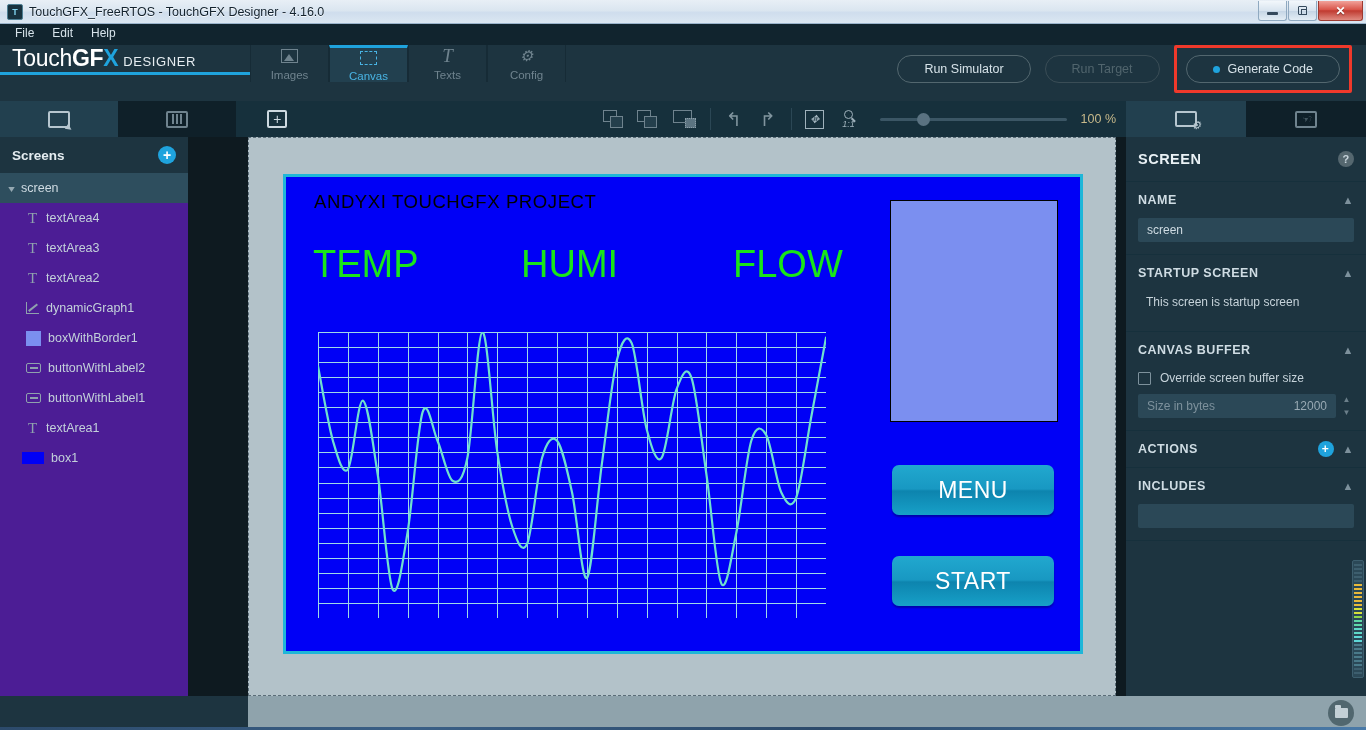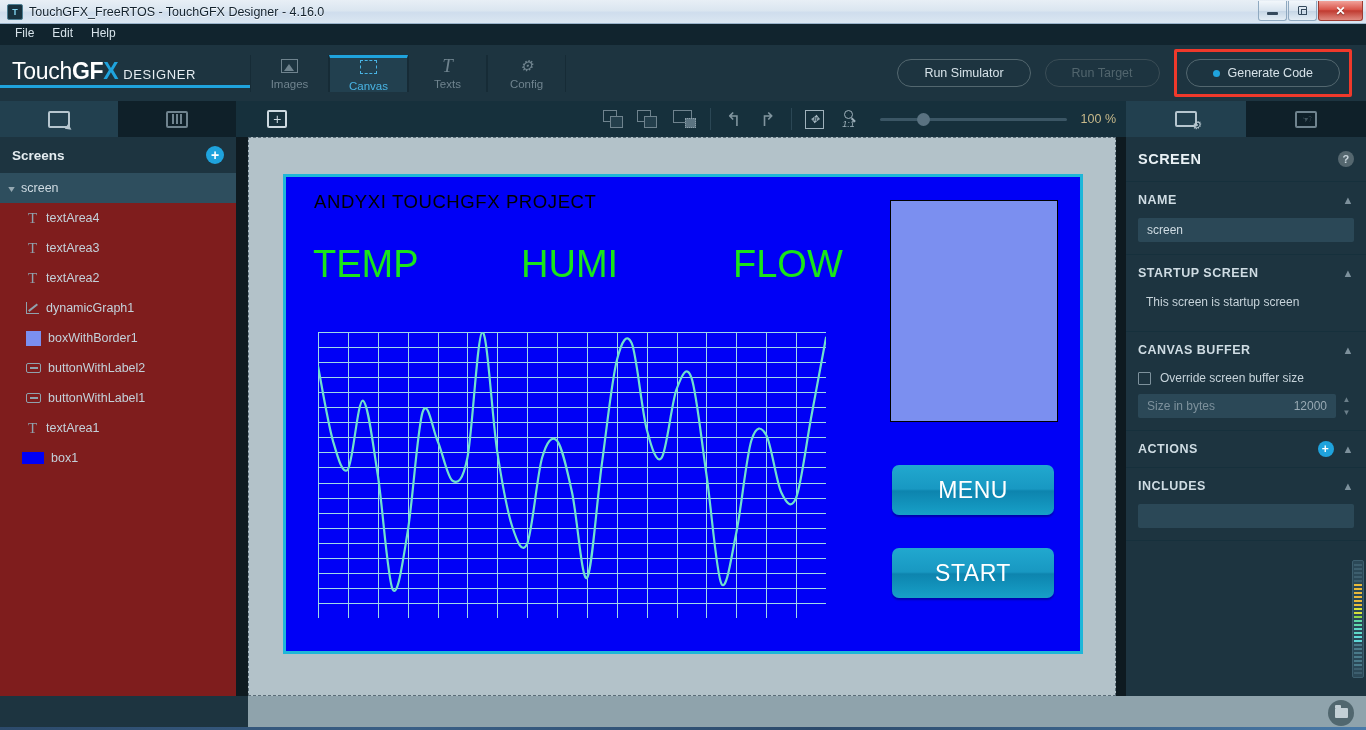--- a/index.html
+++ b/index.html
@@ -67,21 +67,21 @@
     position:absolute;left:0;top:24px;width:1366px;height:21px;
     background:#11242e;display:flex;align-items:flex-start;padding-left:6px;
   }
   #menubar .mi{
     font-size:12px;color:#d7e3ea;padding:2px 9px;cursor:default;
   }
 
   
   #appheader{
     position:absolute;left:0;top:45px;width:1366px;height:56px;
-    background:#1d3440;display:flex;align-items:center;
+    background:#1d3440;display:flex;align-items:flex-start;
   }
   #logo{
     width:250px;display:flex;align-items:center;padding-left:12px;
     border-bottom:3px solid #1fa3dd;
   }
   #logo .lg1{font-size:23px;color:#ffffff;font-weight:300;letter-spacing:-.3px;}
   #logo .lg2{font-size:23px;color:#ffffff;font-weight:bold;letter-spacing:-.3px;}
   #logo .lg3{font-size:23px;color:#1fa3dd;font-weight:bold;letter-spacing:-.3px;}
   #logo .lg4{font-size:13px;color:#e6edf1;letter-spacing:.6px;margin-left:5px;margin-top:5px;}
 
@@ -169,21 +169,21 @@
   #rightpanel-tabs .rt{width:120px;display:flex;align-items:center;justify-content:center;}
   #rightpanel-tabs .rt.active{background:#22404f;}
   #rightpanel-tabs .rt.inactive{background:#0f2029;}
   .ic-screengear{width:22px;height:16px;border:2px solid #b6c6cf;border-radius:2px;position:relative;}
   .ic-screengear:after{content:"\2699";position:absolute;right:-6px;bottom:-7px;font-size:11px;color:#b6c6cf;}
   .ic-interact{width:22px;height:17px;border:2px solid #6f838e;border-radius:2px;
     display:flex;align-items:center;justify-content:center;font-size:11px;color:#6f838e;}
 
   
   #leftpanel{
-    position:absolute;left:0;top:137px;width:236px;height:559px;background:#7f1d1d;
+    position:absolute;left:0;top:137px;width:188px;height:559px;background:#4c1d95;
   }
   #screens-header{
     height:36px;display:flex;align-items:center;justify-content:space-between;
     padding:0 12px;background:#1d3440;
   }
   #screens-header .ttl{font-size:13.5px;color:#e4ecf0;font-weight:bold;}
   .plusbtn{width:18px;height:18px;border-radius:50%;background:#1fa3dd;color:#fff;
     display:flex;align-items:center;justify-content:center;font-size:14px;line-height:1;font-weight:bold;}
   #tree{padding-top:0;}
   .tree-root{
@@ -230,21 +230,21 @@
     background:#7b8ff0;border:1.5px solid #000;
   }
   .devbtn{
     position:absolute;left:606px;width:162px;height:50px;border-radius:7px;
     background:linear-gradient(180deg,#21a8cf 0%,#1898c2 48%,#0d84ae 52%,#17a0c8 100%);
     box-shadow:0 2px 2px rgba(0,0,0,.3);
     display:flex;align-items:center;justify-content:center;
     color:#fff;font-size:23px;letter-spacing:.5px;
   }
   #btn-menu{top:288px;}
-  #btn-start{top:371px;}
+  #btn-start{top:379px;}
 
   
   #rightpanel{
     position:absolute;left:1126px;top:137px;width:240px;height:559px;
     background:#1d3440;
   }
   .sec{border-bottom:1px solid #16303c;}
   .sec-title{
     height:36px;display:flex;align-items:center;justify-content:space-between;
     padding:0 12px;color:#cfdce3;font-size:12.5px;font-weight:bold;letter-spacing:.5px;

